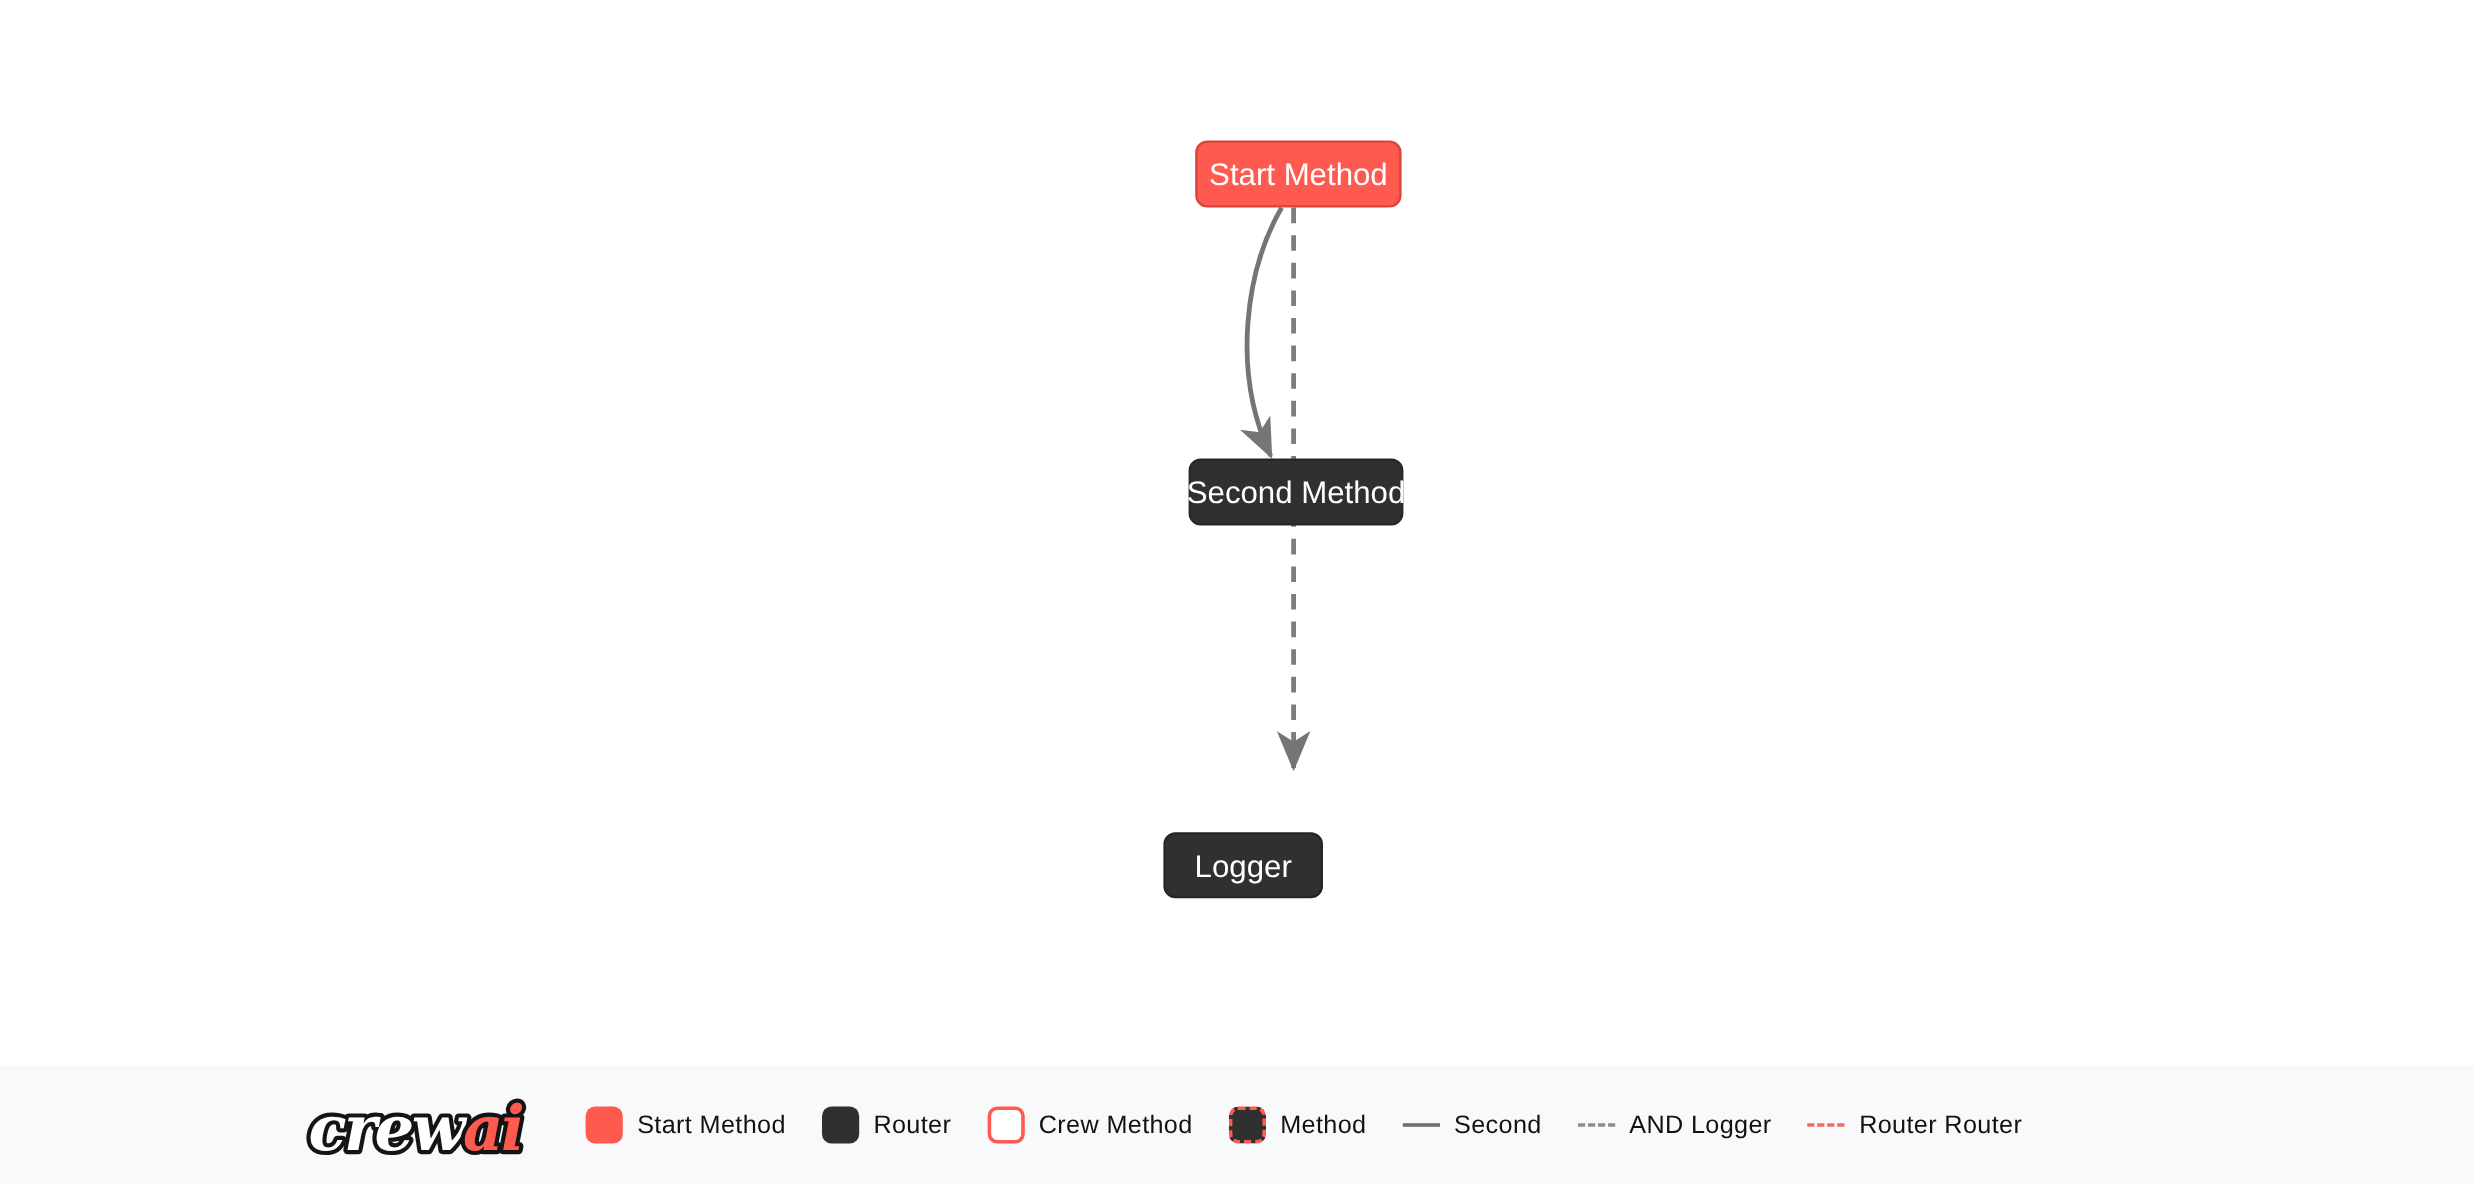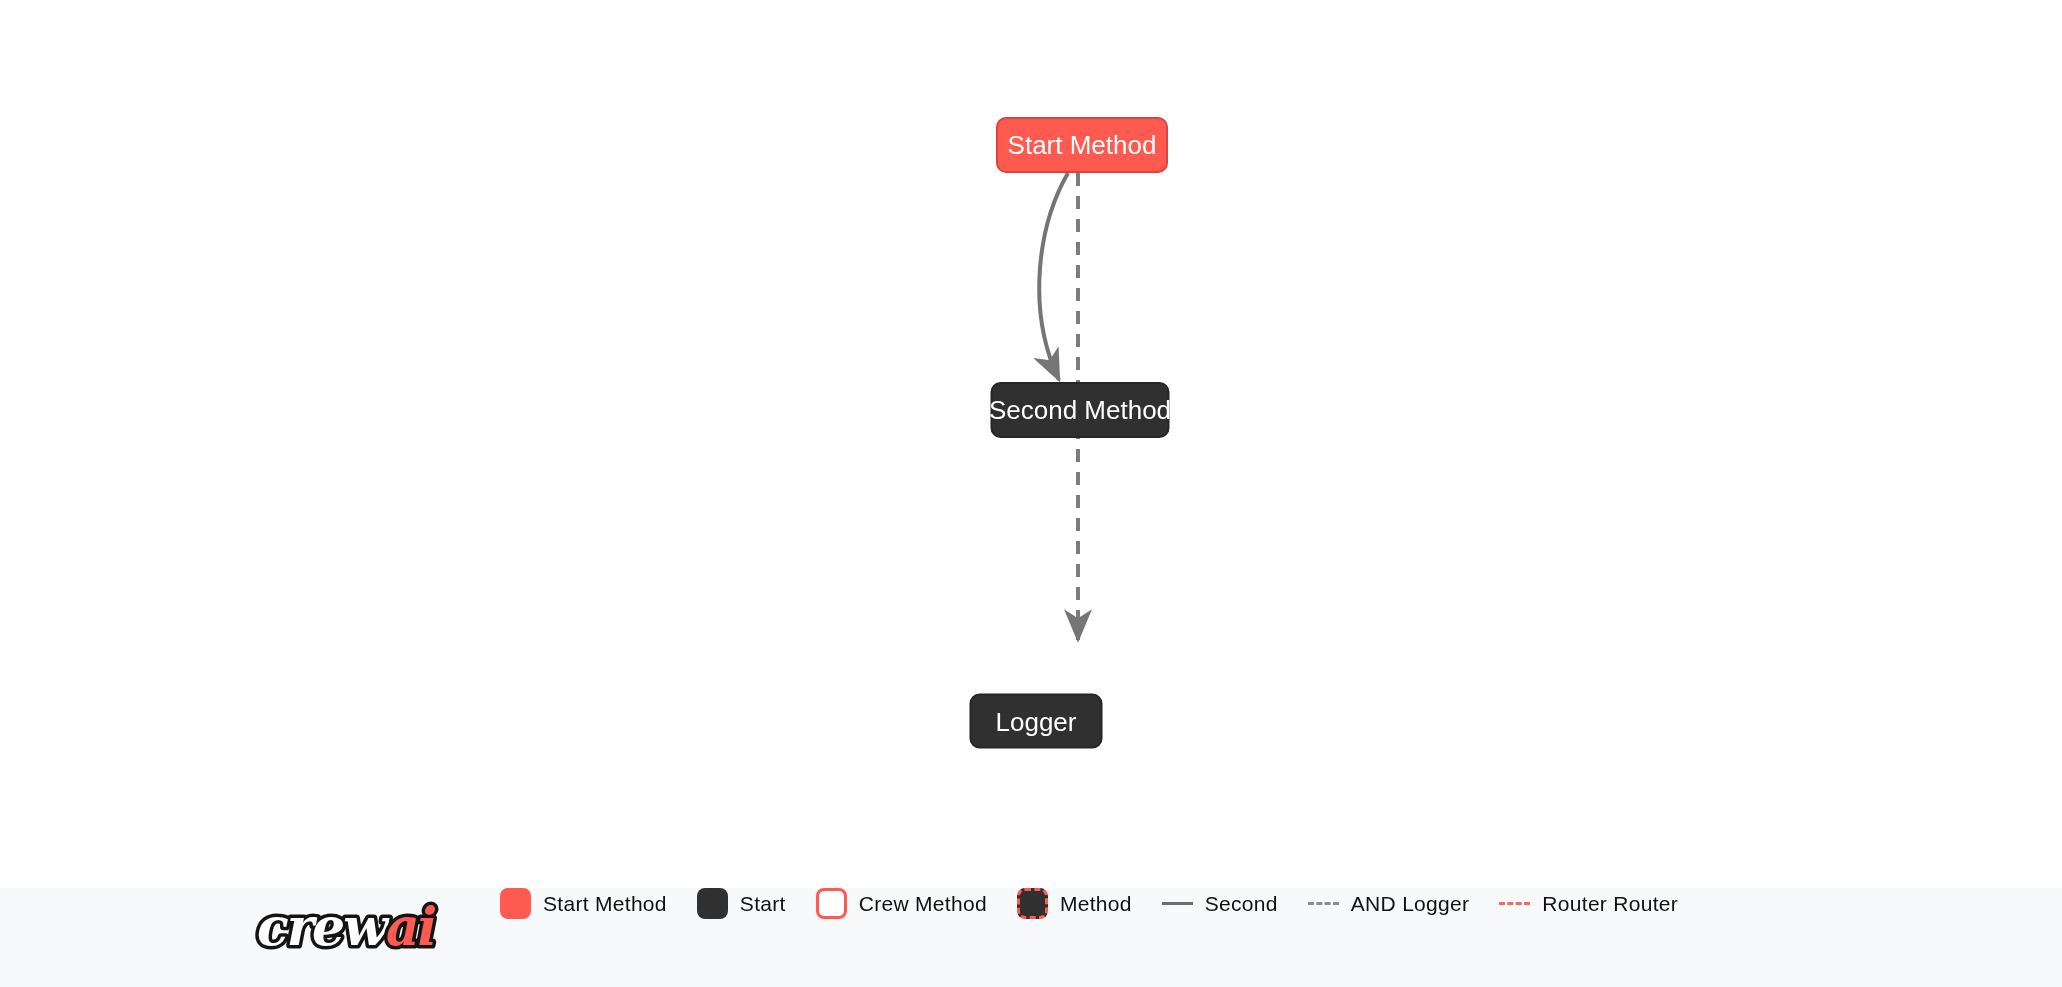--- a/index.html
+++ b/index.html
@@ -26,22 +26,22 @@
     font-size:26px; line-height:1; white-space:nowrap;
     transform:translate(-50%,-50%);
     cursor:pointer;
   }
   .node-start{background:var(--accent); border:2px solid var(--accent-border);}
   .node-dark{background:var(--node-dark); border:2px solid var(--node-dark-border);}
   
   .footer{
     position:absolute; left:0; bottom:0; width:2062px; height:99px;
     background:var(--footer-bg);
-    display:flex; align-items:flex-start;
-    padding-left:253px; gap:25px; z-index:3;
+    display:flex; align-items:center;
+    padding-left:253px; gap:13px; z-index:3;
   }
   .logo{flex:0 0 auto; display:block;}
   .legend{display:flex; align-items:center; gap:30px;}
   .legend-item{display:flex; align-items:center; gap:12px;}
   .legend-label{font-size:21px; color:var(--text); letter-spacing:.3px; white-space:nowrap;}
   .swatch{width:31px; height:31px; border-radius:8px; flex:0 0 auto;}
   .swatch-start{background:var(--accent);}
   .swatch-method{background:var(--node-dark);}
   .swatch-crew{background:#ffffff; border:3px solid var(--accent);}
   .swatch-router{background:var(--node-dark); border:3px dashed var(--accent);}
@@ -92,21 +92,21 @@
 
     <div class="legend">
 
       <div class="legend-item">
         <span class="swatch swatch-start"></span>
         <span class="legend-label">Start Method</span>
       </div>
 
       <div class="legend-item">
         <span class="swatch swatch-method"></span>
-        <span class="legend-label">Start</span>
+        <span class="legend-label">Router</span>
       </div>
 
       <div class="legend-item">
         <span class="swatch swatch-crew"></span>
         <span class="legend-label">Crew Method</span>
       </div>
 
       <div class="legend-item">
         <span class="swatch swatch-router"></span>
         <span class="legend-label">Method</span>

